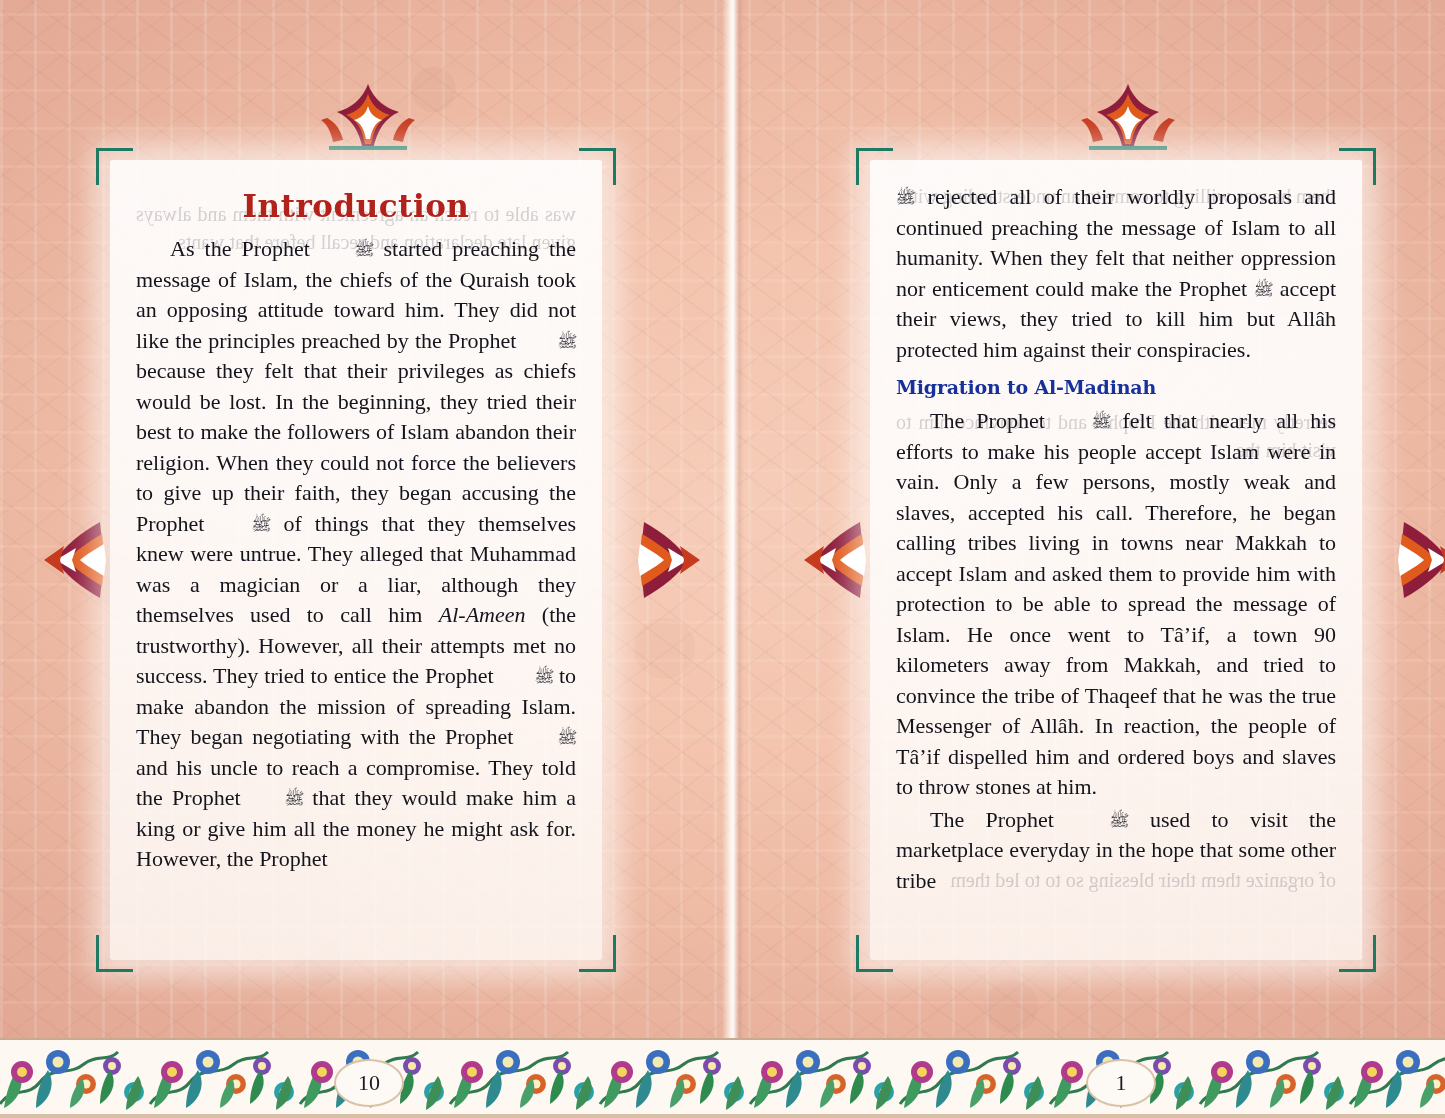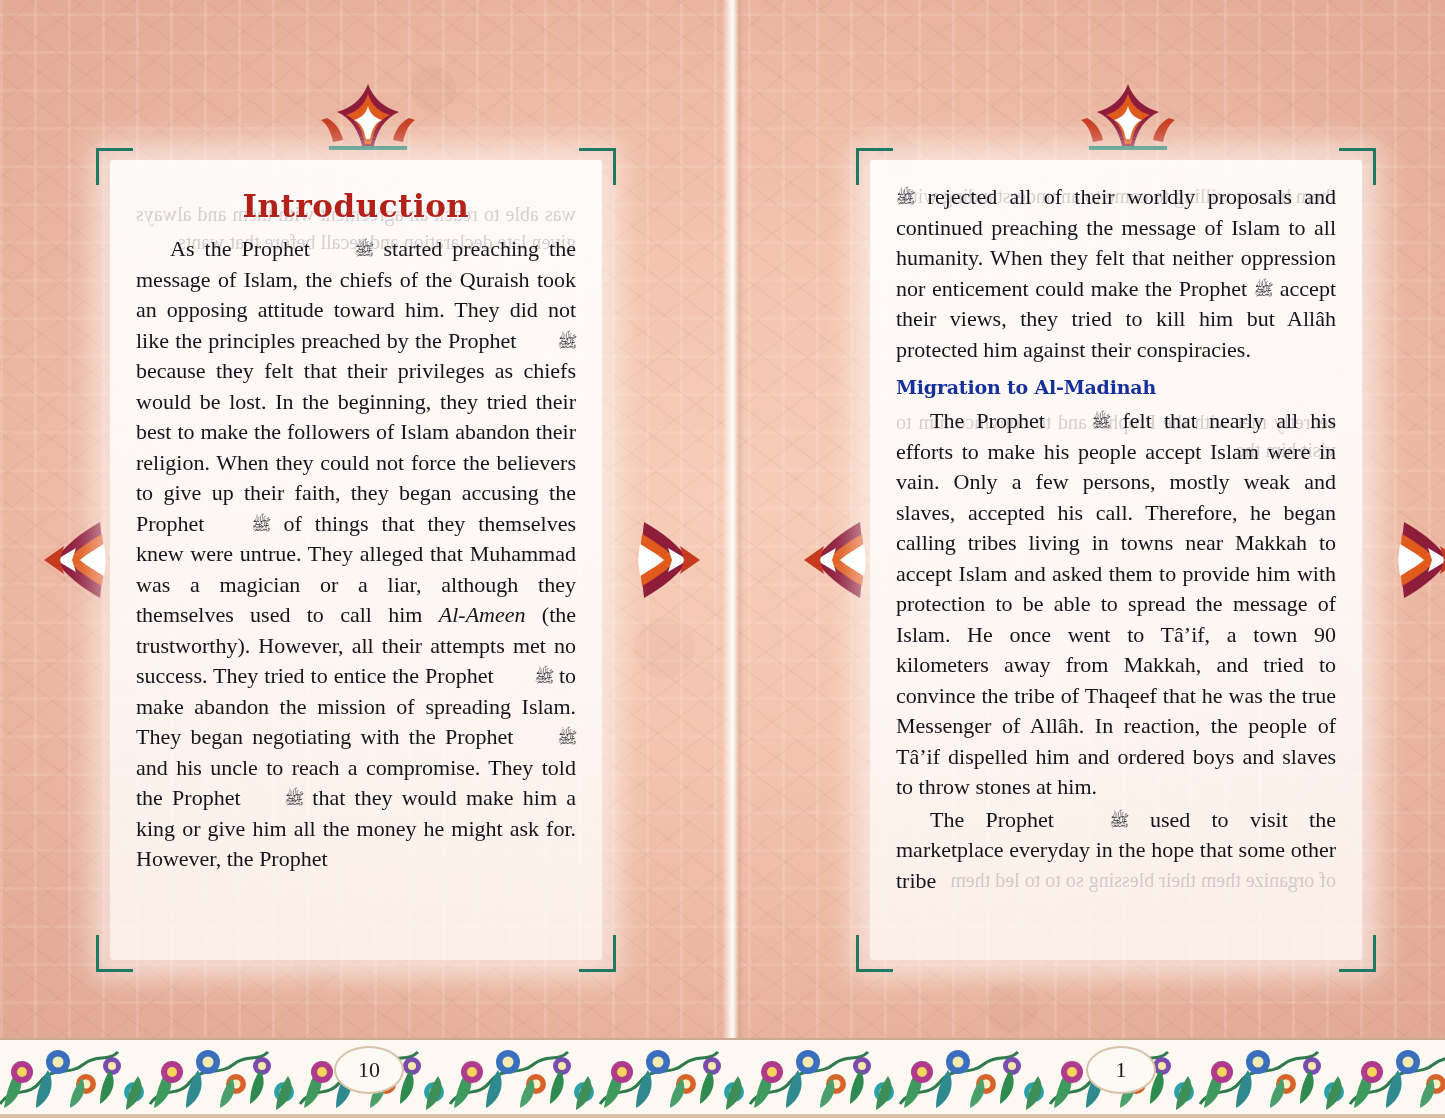--- a/index.html
+++ b/index.html
@@ -175,21 +175,21 @@
     left: 0;
     bottom: 0;
     width: 1445px;
     height: 78px;
     background: linear-gradient(180deg, #fdf7f2 0%, #fbf2ea 100%);
     border-top: 2px solid #c9a98f;
     overflow: hidden;
   }
   .page-num {
     position: absolute;
-    bottom: 24px;
+    bottom: 11px;
     width: 66px;
     height: 44px;
     border-radius: 50%;
     background: #fdfaf6;
     border: 2px solid #d9c3a8;
     display: flex;
     align-items: center;
     justify-content: center;
     font-family: "Liberation Serif", serif;
     font-size: 22px;

